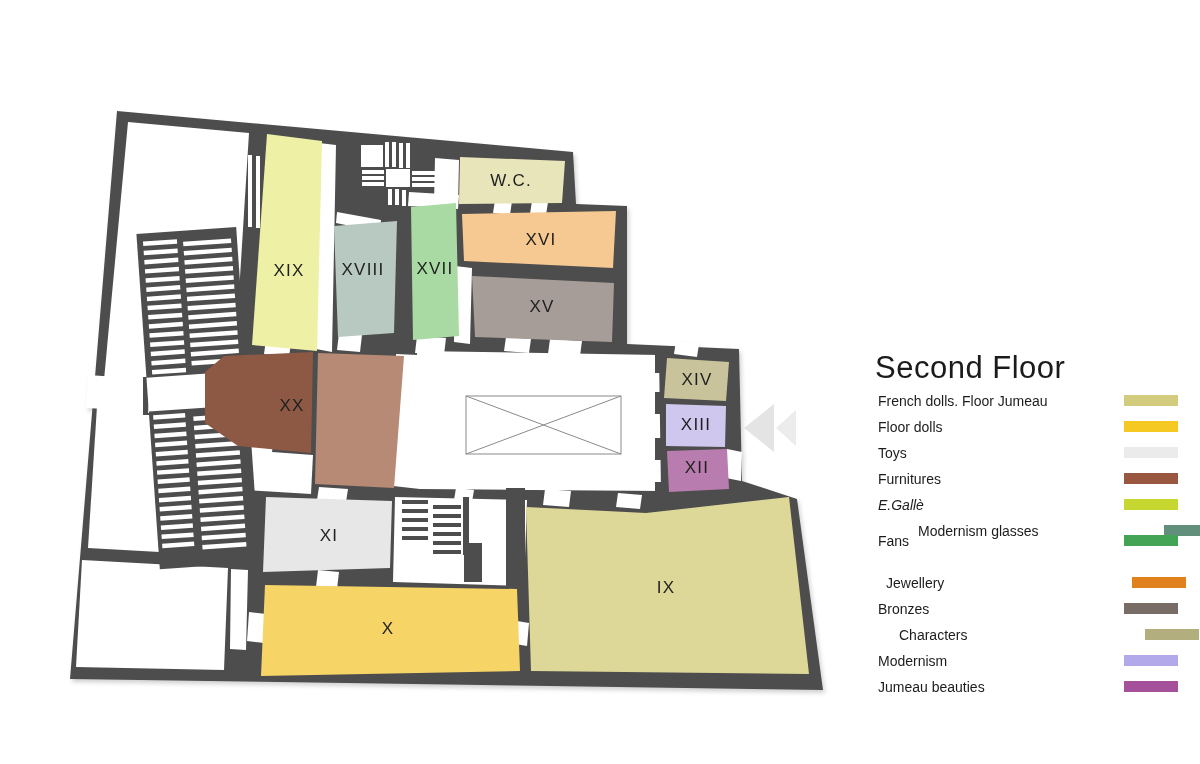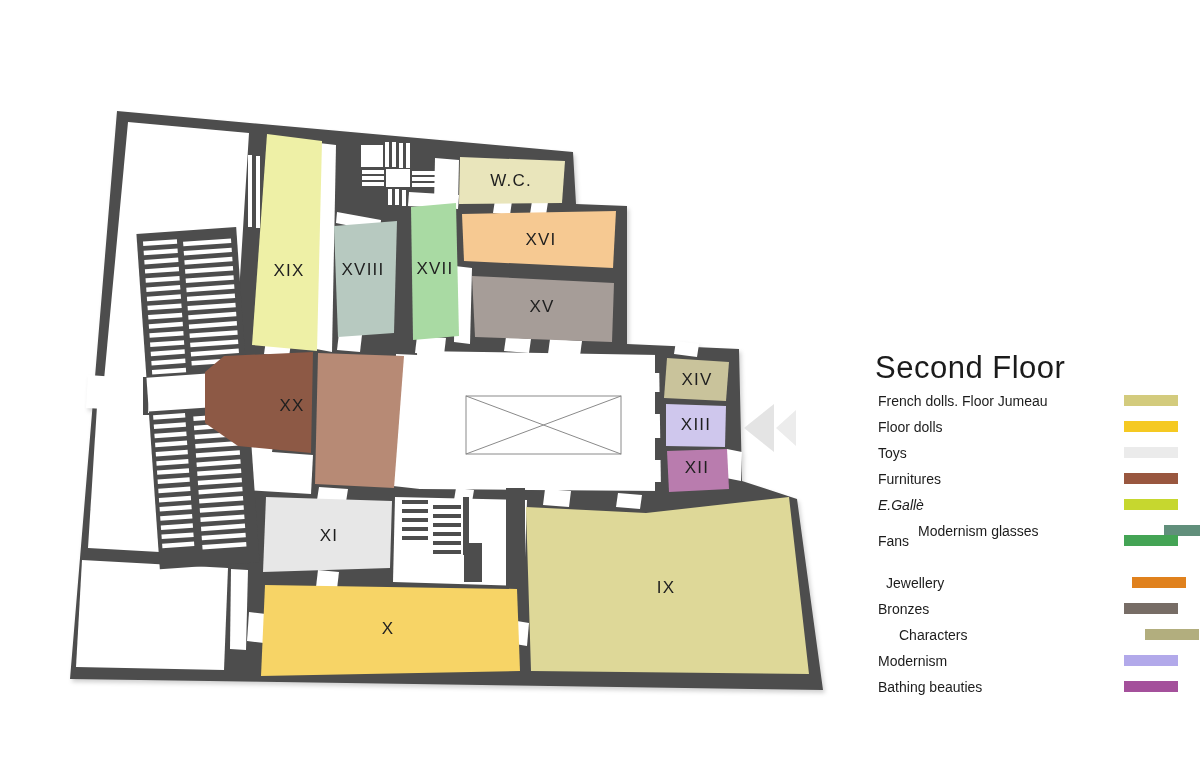--- a/index.html
+++ b/index.html
@@ -259,18 +259,18 @@
         </div>
         <div class="legend-row" style="top: 276px; margin-left: 21px;">
           <span class="legend-label">Characters</span>
           <span class="legend-swatch" style="background: rgb(178, 174, 126);"></span>
         </div>
         <div class="legend-row" style="top: 302px;">
           <span class="legend-label">Modernism</span>
           <span class="legend-swatch" style="background: rgb(178, 169, 234);"></span>
         </div>
         <div class="legend-row" style="top: 328px;">
-          <span class="legend-label">Bathing beauties</span>
+          <span class="legend-label">Jumeau beauties</span>
           <span class="legend-swatch" style="background: rgb(164, 80, 155);"></span>
         </div>
       </div>
   </div>
 </div>
 
 </body></html>

